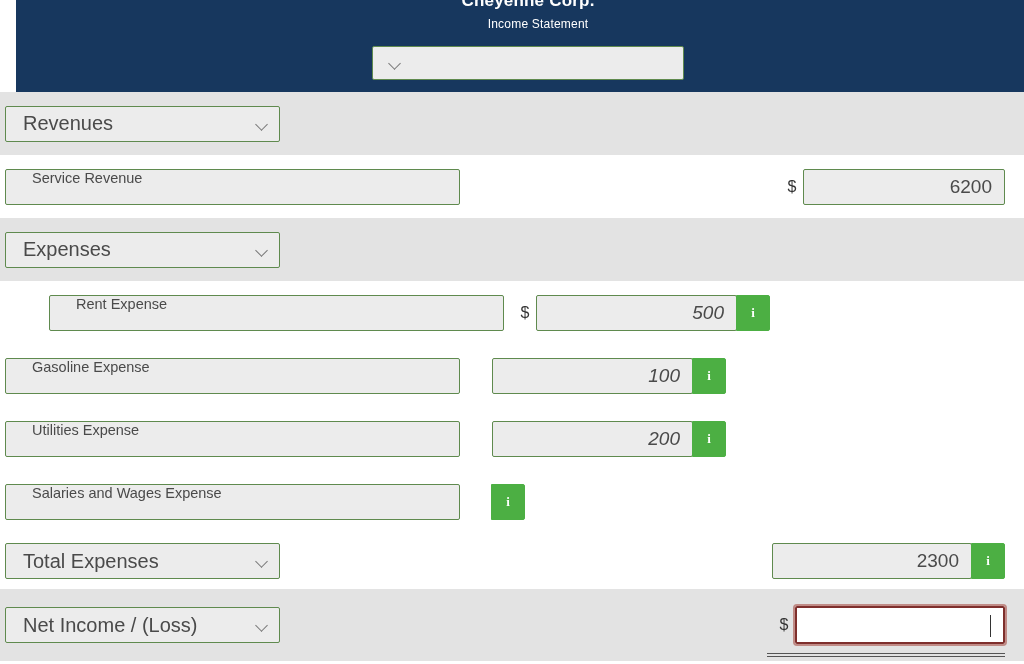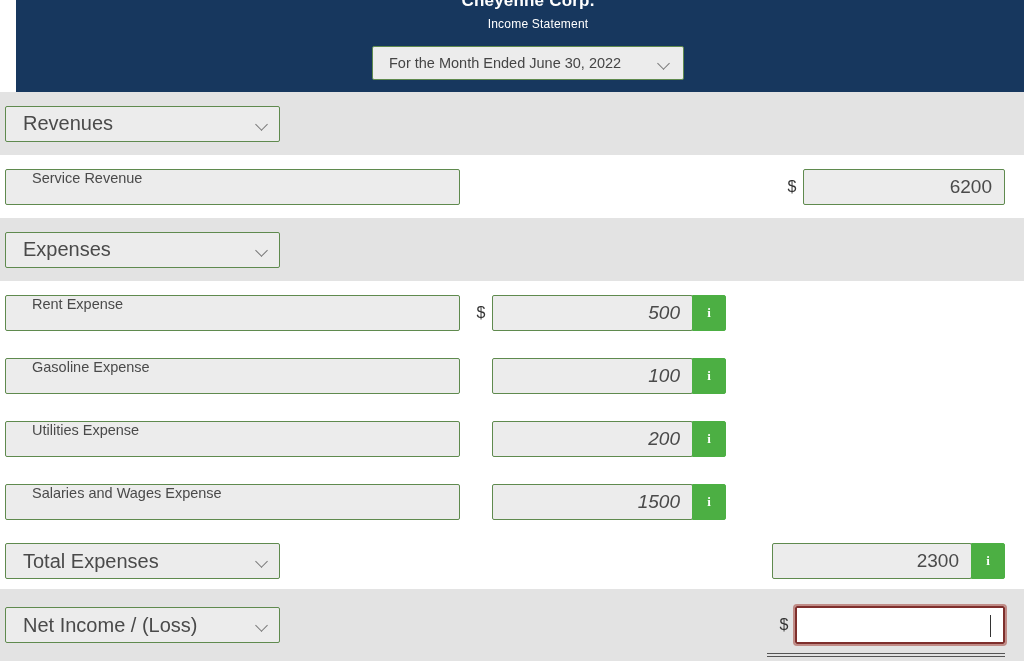--- a/index.html
+++ b/index.html
@@ -229,21 +229,20 @@
   }
 </style>
 </head>
 <body>
 
 <div class="statement-header">
   <div class="company-name">Cheyenne Corp.</div>
   <div class="statement-title">Income Statement</div>
   <div class="period-select-wrap">
     <div class="period-select">
-      <span>For the Month Ended June 30, 2022</span>
       <span class="chev"></span>
     </div>
   </div>
 </div>
 
 <div class="sheet">
 
   <div class="row shaded" style="height:63px;">
     <div class="col-label">
       <div class="acct-select">
@@ -276,21 +275,21 @@
     <div class="col-label">
       <div class="acct-select">
         <span>Expenses</span>
         <span class="chev"></span>
       </div>
     </div>
     <div class="col-mid"></div>
     <div class="col-right"></div>
   </div>
 
-  <div class="row plain" style="height:63px;">
+  <div class="row plain" style="height:63px;padding-left:44px;">
     <div class="col-label">
       <div class="acct-field">
         <span>Rent Expense</span>
       </div>
     </div>
     <div class="col-mid">
       <span class="dollar">$</span>
       <div class="amt-group">
         <div class="amt-field w-mid">
           <span>500</span>
@@ -339,23 +338,20 @@
 
   <div class="row plain" style="height:63px;">
     <div class="col-label">
       <div class="acct-field">
         <span>Salaries and Wages Expense</span>
       </div>
     </div>
     <div class="col-mid">
       <span class="dollar blank">$</span>
       <div class="amt-group">
-        <div class="amt-field w-mid">
-          <span>1500</span>
-        </div>
         <div class="info-btn">i</div>
       </div>
     </div>
     <div class="col-right"></div>
     <div class="rule-mid" style="bottom:-9px;"></div>
   </div>
 
   <div class="row plain" style="height:56px;">
     <div class="col-label">
       <div class="acct-select">

